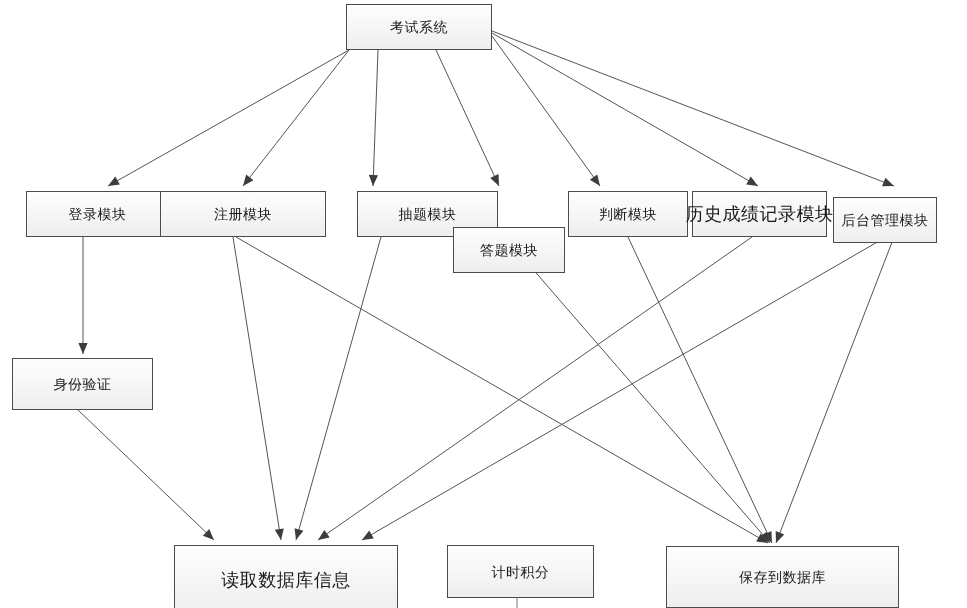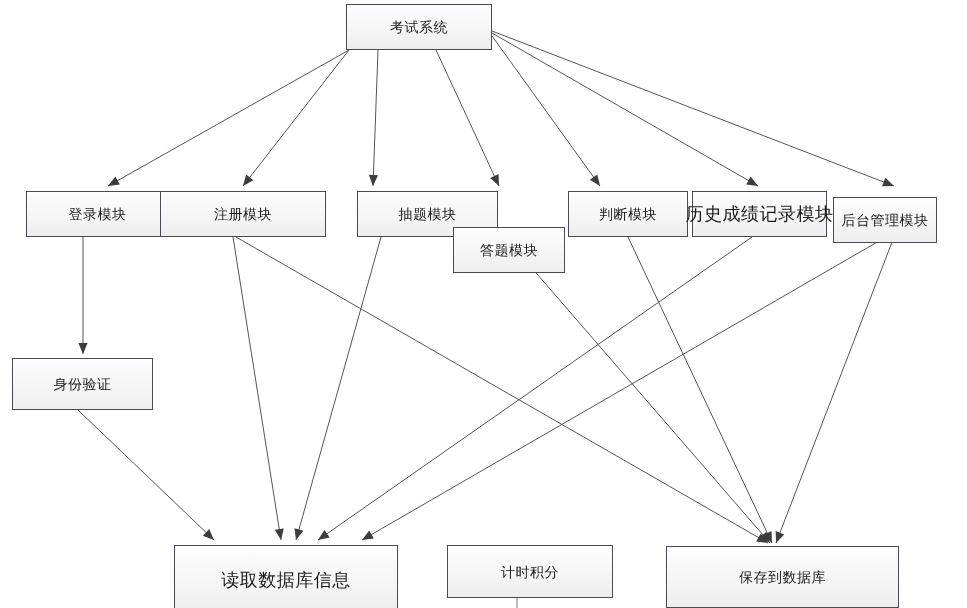--- a/index.html
+++ b/index.html
@@ -149,20 +149,20 @@
       </div>
       <div class="node" style="left: 833px; top: 197px; width: 104px; height: 46px;">
         <span class="node-label">后台管理模块</span>
       </div>
       <div class="node" style="left: 12px; top: 358px; width: 141px; height: 52px;">
         <span class="node-label">身份验证</span>
       </div>
       <div class="node small-text" style="left: 174px; top: 545px; width: 224px; height: 69px; text-align: center;">
         <span class="node-label">读取数据库信息</span>
       </div>
-      <div class="node" style="left: 447px; top: 545px; width: 166px; height: 53px;">
+      <div class="node" style="left: 447px; top: 545px; width: 147px; height: 53px;">
         <span class="node-label">计时积分</span>
       </div>
       <div class="node" style="left: 666px; top: 546px; width: 233px; height: 62px; text-align: center;">
         <span class="node-label">保存到数据库</span>
       </div>
     </div>
 </div>
 
 </body></html>

